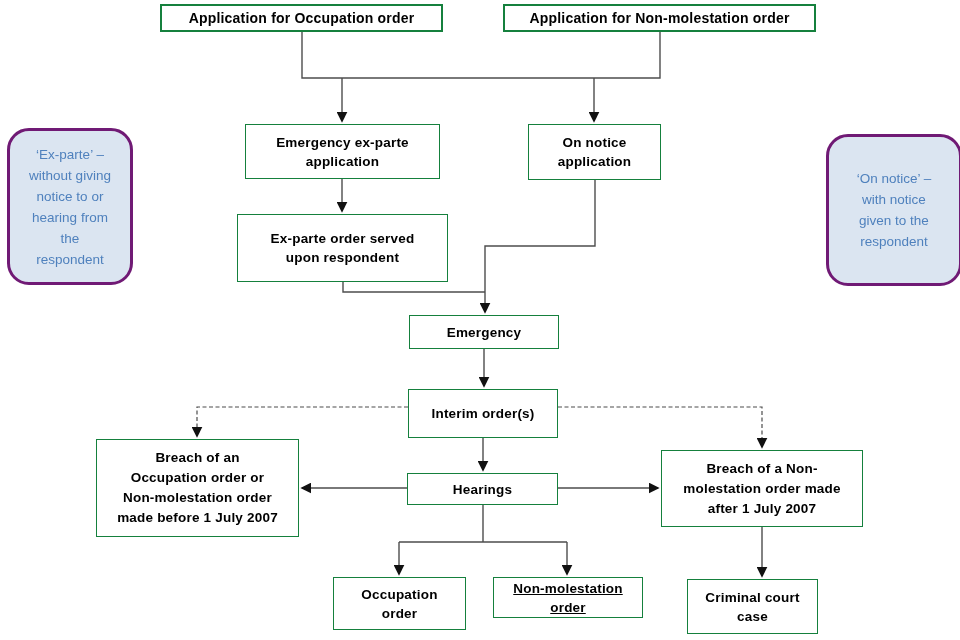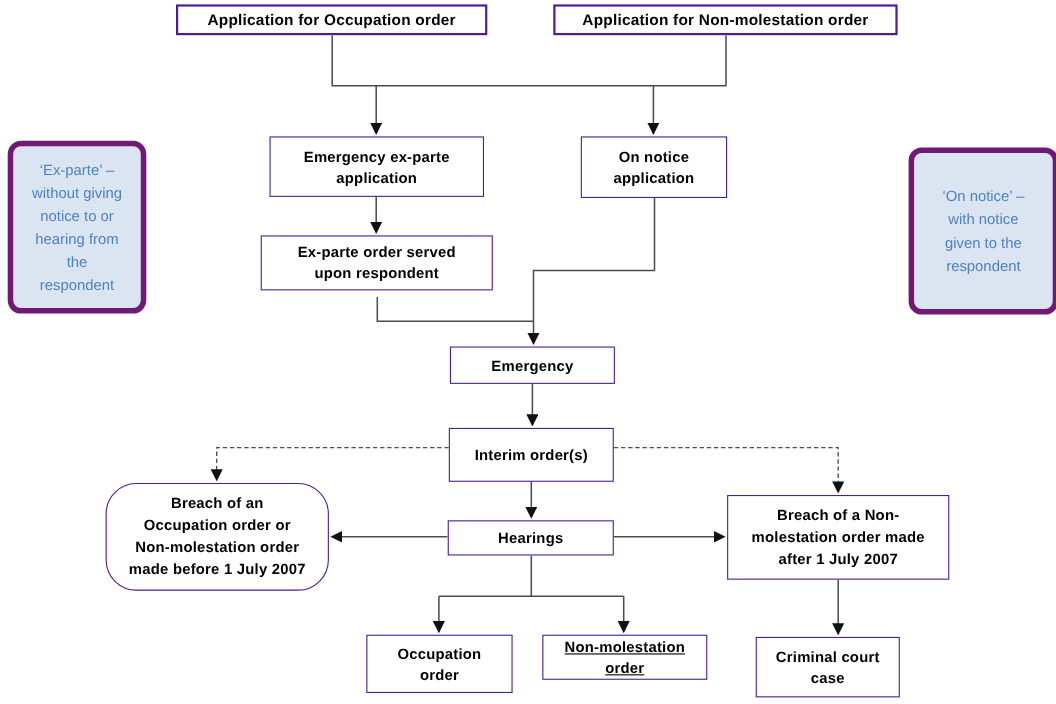--- a/index.html
+++ b/index.html
@@ -19,42 +19,42 @@
     position: absolute;
     left: 0;
     top: 0;
     width: 960px;
     height: 640px;
   }
   .node {
     position: absolute;
     box-sizing: border-box;
     background: #ffffff;
-    border: 2px solid #4c1d95;
+    border: 2px solid #15803d;
     display: flex;
     align-items: center;
     justify-content: center;
     text-align: center;
     font-weight: bold;
     font-size: 13.5px;
     line-height: 19px;
     color: #000000;
     letter-spacing: 0.2px;
     white-space: pre-line;
     z-index: 2;
   }
   .node.thin {
     border-width: 1.5px;
   }
   .callout {
     position: absolute;
     box-sizing: border-box;
     background: #dbe5f1;
-    border: 5px solid #701a75;
-    border-radius: 12px;
+    border: 3px solid #701a75;
+    border-radius: 22px;
     display: flex;
     align-items: center;
     justify-content: center;
     text-align: center;
     font-size: 13.5px;
     line-height: 21px;
     color: #4f81bd;
     white-space: pre-line;
     z-index: 1;
   }
@@ -102,30 +102,30 @@
   <div class="node" style="left:160px; top:4px; width:283px; height:28px; font-size:14px;">Application for Occupation order</div>
 
   <div class="node" style="left:503px; top:4px; width:313px; height:28px; font-size:14px;">Application for Non-molestation order</div>
 
   <div class="node thin" style="left:245px; top:124px; width:195px; height:55px;">Emergency ex-parte
 application</div>
 
   <div class="node thin" style="left:528px; top:124px; width:133px; height:56px;">On notice
 application</div>
 
-  <div class="node thin" style="left:237px; top:214px; width:211px; height:50px;">Ex-parte order served
+  <div class="node thin" style="left:237px; top:214px; width:211px; height:68px;">Ex-parte order served
 upon respondent</div>
 
   <div class="node thin" style="left:409px; top:315px; width:150px; height:34px;">Emergency</div>
 
   <div class="node thin" style="left:408px; top:389px; width:150px; height:49px;">Interim order(s)</div>
 
   <div class="node thin" style="left:407px; top:473px; width:151px; height:32px;">Hearings</div>
 
-  <div class="node thin" style="left:96px; top:439px; width:203px; height:98px; line-height:20px;border-radius:28px;">Breach of an
+  <div class="node thin" style="left:96px; top:439px; width:203px; height:98px; line-height:20px;">Breach of an
 Occupation order or
 Non-molestation order
 made before 1 July 2007</div>
 
   <div class="node thin" style="left:661px; top:450px; width:202px; height:77px; line-height:20px;">Breach of a Non-
 molestation order made
 after 1 July 2007</div>
 
   <div class="node thin" style="left:333px; top:577px; width:133px; height:53px;">Occupation
 order</div>

